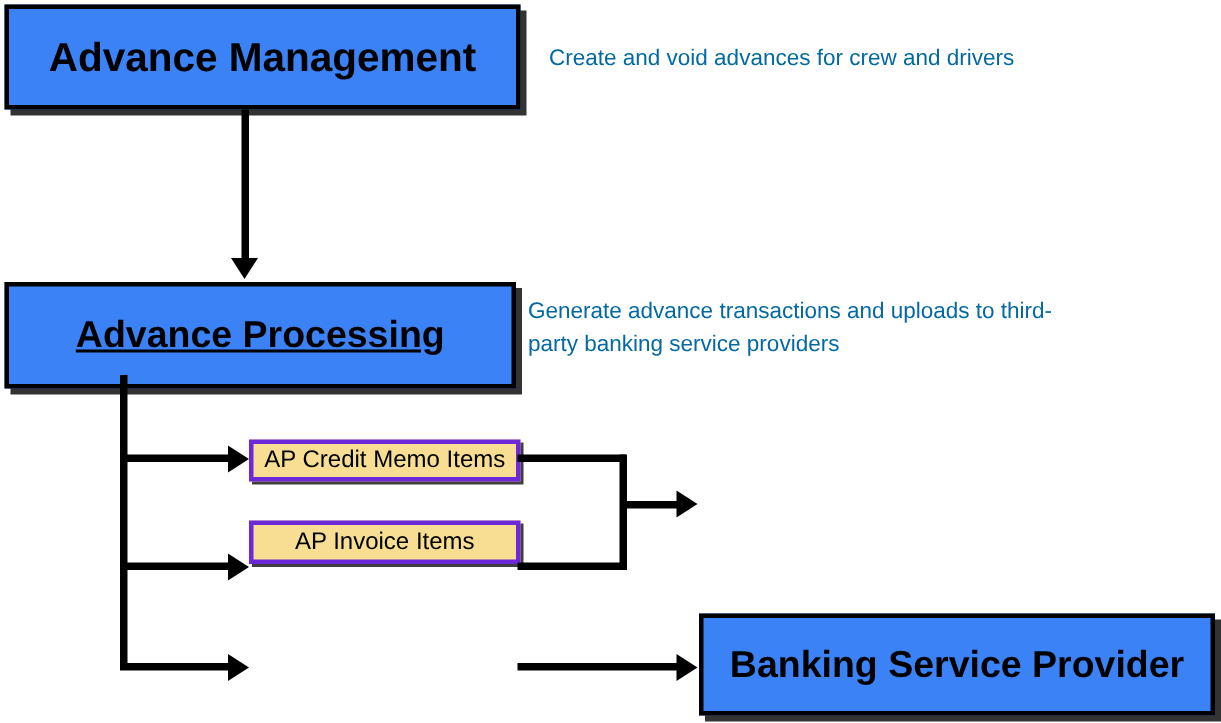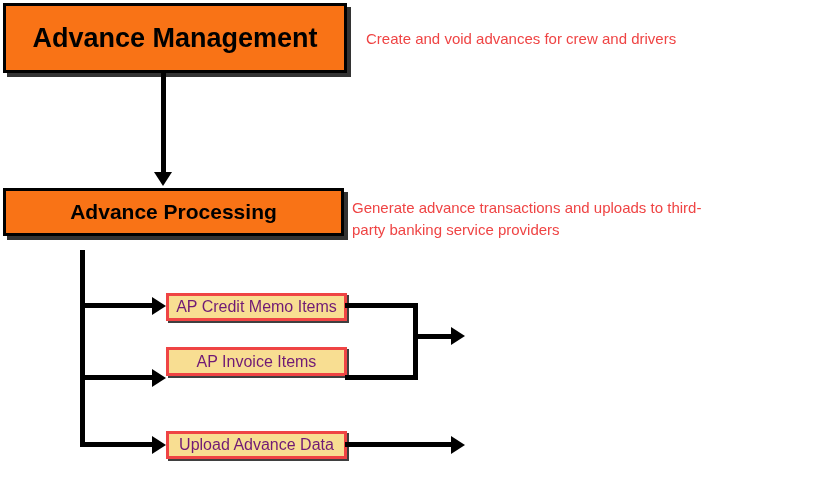--- a/index.html
+++ b/index.html
@@ -11,47 +11,47 @@
   .canvas {
     position: relative;
     width: 814px;
     height: 482px;
     background: #ffffff;
     overflow: hidden;
   }
   .box-main {
     position: absolute;
     box-sizing: border-box;
-    background: #f97316;
+    background: #3b82f6;
     border: 3px solid #000000;
     box-shadow: 4px 4px 0 rgba(15,15,15,0.85);
     display: flex;
     align-items: center;
     justify-content: center;
     font-weight: bold;
     color: #000000;
     white-space: nowrap;
   }
   .box-task {
     position: absolute;
     box-sizing: border-box;
     background: #F8DE92;
-    border: 3px solid #ef4444;
+    border: 3px solid #6d28d9;
     box-shadow: 2px 2px 0 rgba(15,15,15,0.8);
     display: flex;
     align-items: center;
     justify-content: center;
     font-size: 16px;
-    color: #701a75;
+    color: #000000;
     white-space: nowrap;
   }
   .desc {
     position: absolute;
     font-size: 15px;
-    color: #ef4444;
+    color: #0369a1;
     line-height: 22px;
   }
   .hline, .vline {
     position: absolute;
     background: #000000;
   }
   .ah-right {
     position: absolute;
     width: 0; height: 0;
     border-top: 9px solid transparent;
@@ -73,21 +73,21 @@
 
   <div class="box-main" style="left:3px; top:3px; width:344px; height:70px; font-size:27px;">
     <span>Advance Management</span>
   </div>
 
   <div class="desc" style="left:366px; top:28px; width:430px;">Create and void advances for crew and drivers</div>
 
   <div class="vline" style="left:161px; top:73px; width:5px; height:100px;"></div>
   <div class="ah-down" style="left:154px; top:172px;"></div>
 
-  <div class="box-main" style="left:3px; top:188px; width:341px; height:48px; font-size:21px;">
+  <div class="box-main" style="left:3px; top:188px; width:341px; height:71px; font-size:25px;text-decoration:underline;">
     <span>Advance Processing</span>
   </div>
 
   <div class="desc" style="left:352px; top:197px; width:352px;">Generate advance transactions and uploads to third-party banking service providers</div>
 
   <div class="vline" style="left:80px; top:250px; width:5px; height:196px;"></div>
 
   <div class="hline" style="left:80px; top:303px; width:74px; height:5px;"></div>
   <div class="ah-right" style="left:152px; top:297px;"></div>
 
@@ -98,28 +98,28 @@
   <div class="ah-right" style="left:152px; top:436px;"></div>
 
   <div class="box-task" style="left:166px; top:293px; width:181px; height:28px;">
     <span>AP Credit Memo Items</span>
   </div>
 
   <div class="box-task" style="left:166px; top:347px; width:181px; height:29px;">
     <span>AP Invoice Items</span>
   </div>
 
-  <div class="box-task" style="left:166px; top:431px; width:181px; height:28px;">
-    <span>Upload Advance Data</span>
-  </div>
 
   <div class="hline" style="left:345px; top:303px; width:72px; height:5px;"></div>
   <div class="hline" style="left:345px; top:375px; width:72px; height:5px;"></div>
   <div class="vline" style="left:413px; top:303px; width:5px; height:77px;"></div>
   <div class="hline" style="left:415px; top:334px; width:38px; height:5px;"></div>
   <div class="ah-right" style="left:451px; top:327px;"></div>
 
   <div class="hline" style="left:345px; top:442px; width:108px; height:5px;"></div>
   <div class="ah-right" style="left:451px; top:436px;"></div>
 
 
+  <div class="box-main" style="left:466px; top:409px; width:344px; height:68px; font-size:25px;">
+    <span>Banking Service Provider</span>
+  </div>
 
 </div>
 
 </body></html>

